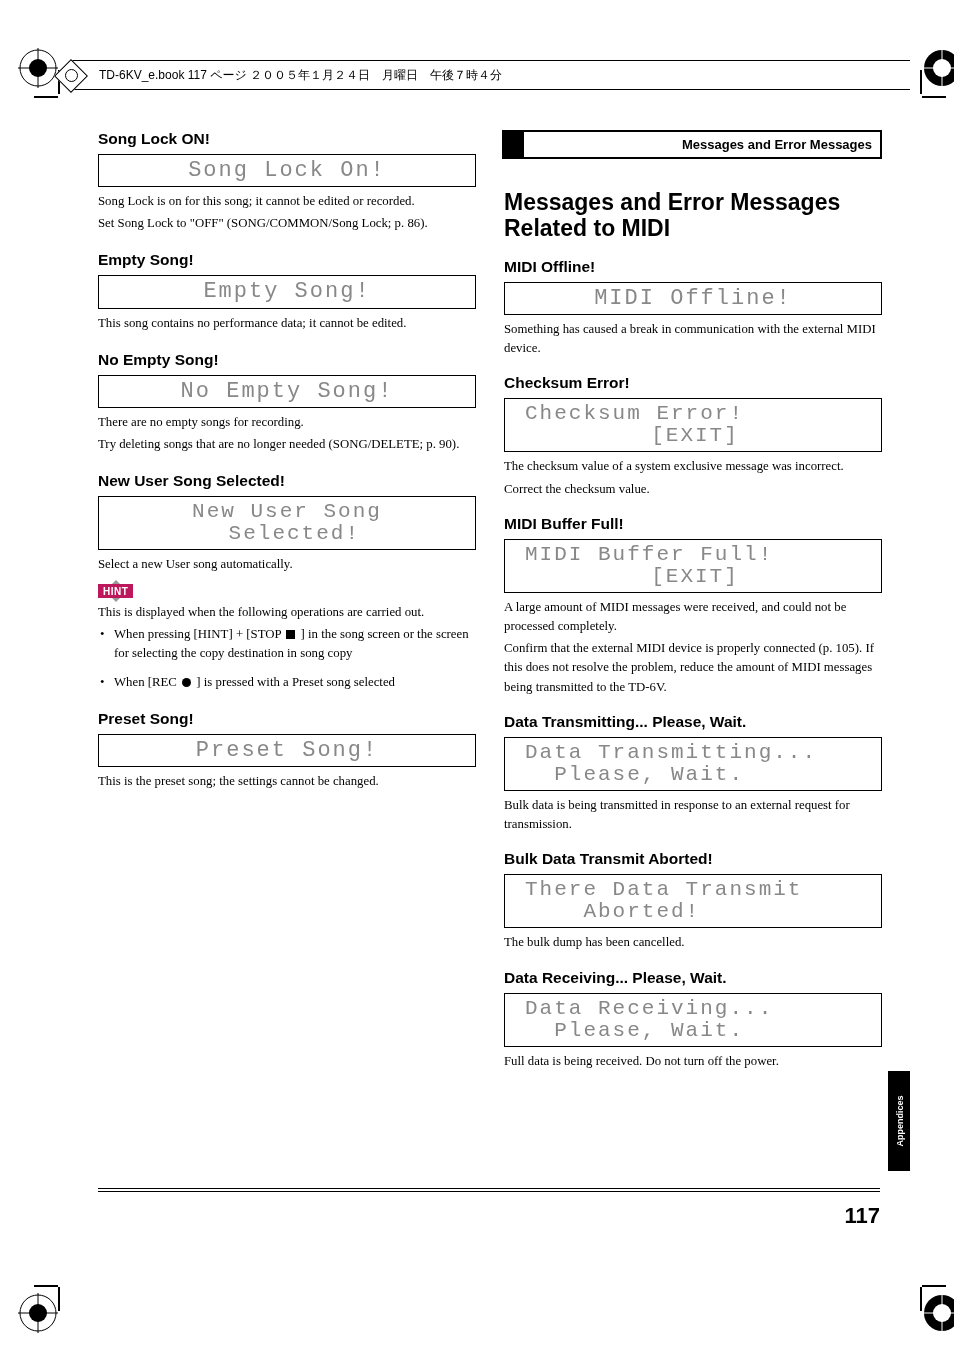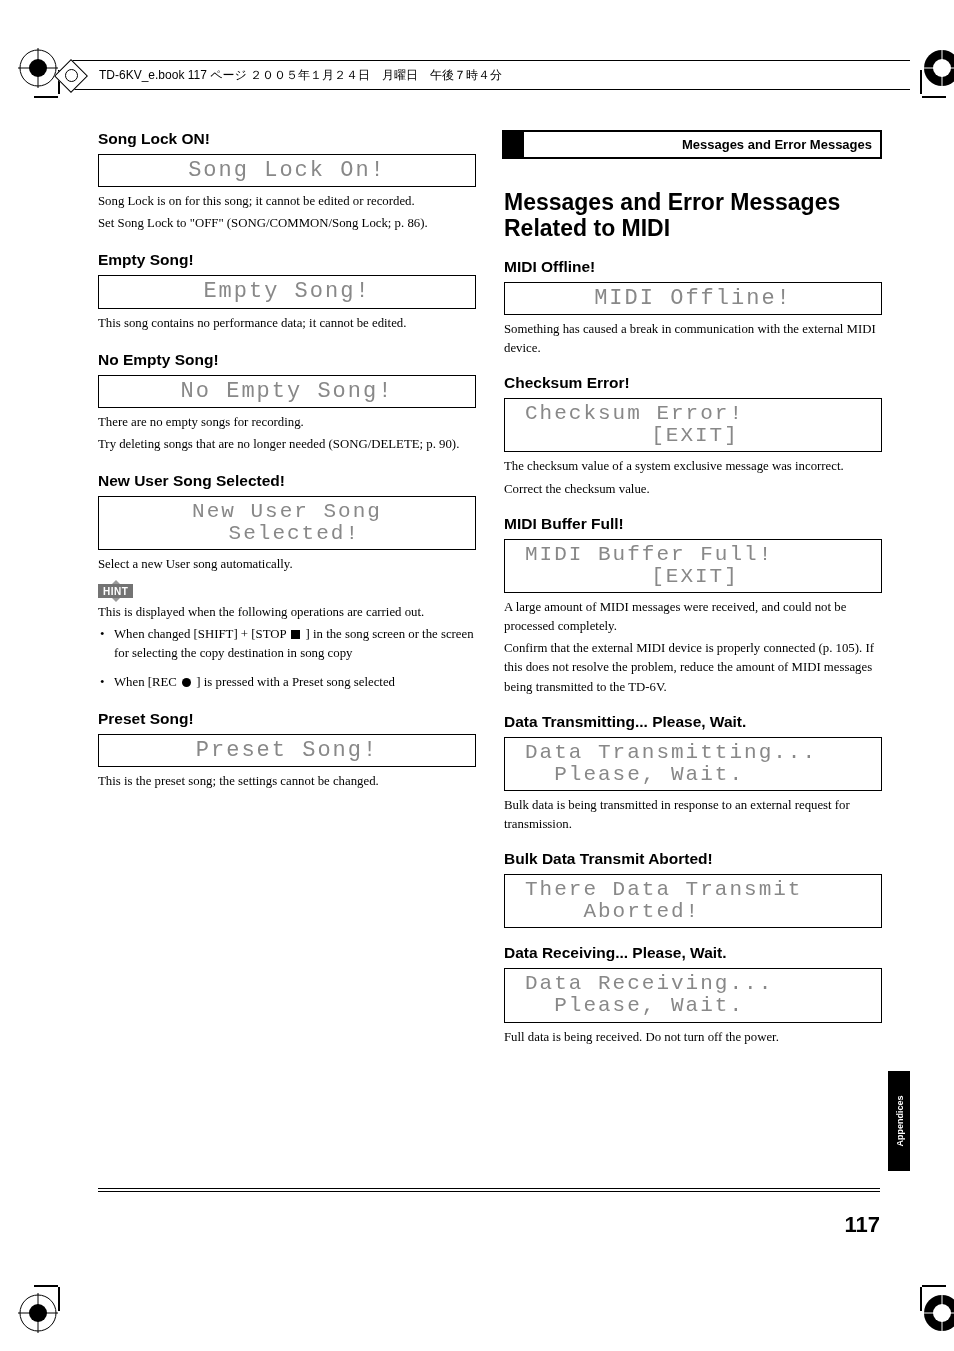--- a/index.html
+++ b/index.html
@@ -43,37 +43,37 @@
   .sub-heading { font-family: Arial, Helvetica, sans-serif; font-weight: 900; font-size: 15.5px; margin-top: 18px; margin-bottom: 6px; }
   .col-left .sub-heading:first-child, .col-right .section-title:first-child { margin-top: 0; }
   
   .lcd { border: 1px solid #000; padding: 4px 8px; font-family: 'Courier New', monospace; font-size: 22px; line-height: 1.05; letter-spacing: 2px; text-align: center; color: #888; margin-bottom: 5px; white-space: pre; }
   .lcd.two-line { font-size: 21px; text-align: center; }
   .lcd.rt { text-align: left; padding-left: 20px; }
   .lcd .exit { display: block; text-align: center; padding-right: 8px; }
   
   .body-text { font-size: 12.8px; line-height: 1.5; margin-bottom: 3px; }
   
-  .hint-badge { display: inline-block; background: #737373; color: #fff; font-family: Arial, sans-serif; font-size: 10px; font-weight: bold; padding: 2px 5px 1px; margin: 6px 0 5px; position: relative; letter-spacing: 0.5px; }
+  .hint-badge { display: inline-block; background: #be185d; color: #fff; font-family: Arial, sans-serif; font-size: 10px; font-weight: bold; padding: 2px 5px 1px; margin: 6px 0 5px; position: relative; letter-spacing: 0.5px; }
   .hint-badge::before { content: ""; position: absolute; top: -4px; left: 50%; transform: translateX(-50%); border-left: 4px solid transparent; border-right: 4px solid transparent; border-bottom: 4px solid #999; }
   .hint-badge::after { content: ""; position: absolute; bottom: -4px; left: 50%; transform: translateX(-50%); border-left: 4px solid transparent; border-right: 4px solid transparent; border-top: 4px solid #999; }
   
   ul { list-style: none; padding-left: 16px; }
   ul li { position: relative; font-size: 12.8px; line-height: 1.5; margin-bottom: 10px; }
   ul li::before { content: "•"; position: absolute; left: -14px; top: 0; }
   
   .stop-icon { display: inline-block; width: 9px; height: 9px; background: #000; vertical-align: -1px; margin: 0 2px; }
   .rec-icon { display: inline-block; width: 9px; height: 9px; background: #000; border-radius: 50%; vertical-align: -1px; margin: 0 2px; }
   
   
   .side-tab { position: absolute; right: 44px; bottom: 180px; width: 22px; height: 100px; background: #000; color: #fff; font-family: Arial, sans-serif; font-size: 9px; font-weight: bold; display: flex; align-items: center; justify-content: center; }
   .side-tab span { transform: rotate(-90deg); white-space: nowrap; }
   
   
-  .page-num { position: absolute; bottom: 113px; right: 74px; font-family: Arial, sans-serif; font-size: 22px; font-weight: 900; }
+  .page-num { position: absolute; bottom: 122px; right: 74px; font-family: Arial, sans-serif; font-size: 22px; font-weight: 900; }
   .footer-line { position: absolute; bottom: 162px; left: 98px; right: 74px; border-top: 1.5px solid #000; }
   .footer-line2 { position: absolute; bottom: 159px; left: 98px; right: 74px; border-top: 1px solid #000; }
   
   .col-right .sub-heading { margin-top: 16px; }
 </style>
 </head>
 <body>
 
 <div class="page">
 
@@ -130,21 +130,21 @@
       <div class="body-text">There are no empty songs for recording.</div>
       <div class="body-text">Try deleting songs that are no longer needed (SONG/DELETE; p. 90).</div>
       
       <div class="sub-heading">New User Song Selected!</div>
       <div class="lcd two-line">New User Song
  Selected!</div>
       <div class="body-text">Select a new User song automatically.</div>
       <div class="hint-badge">HINT</div>
       <div class="body-text">This is displayed when the following operations are carried out.</div>
       <ul>
-        <li><span>When changed [SHIFT] + [STOP </span><span class="stop-icon"></span><span> ] in the song screen or the screen for selecting the copy destination in song copy</span></li>
+        <li><span>When pressing [HINT] + [STOP </span><span class="stop-icon"></span><span> ] in the song screen or the screen for selecting the copy destination in song copy</span></li>
         <li><span>When [REC </span><span class="rec-icon"></span><span> ] is pressed with a Preset song selected</span></li>
       </ul>
       
       <div class="sub-heading">Preset Song!</div>
       <div class="lcd">Preset Song!</div>
       <div class="body-text">This is the preset song; the settings cannot be changed.</div>
     </div>
 
     <div class="col col-right">
       <div class="header-bar">
@@ -168,20 +168,21 @@
       <div class="body-text">Confirm that the external MIDI device is properly connected (p. 105). If this does not resolve the problem, reduce the amount of MIDI messages being transmitted to the TD-6V.</div>
 
       <div class="sub-heading">Data Transmitting... Please, Wait.</div>
       <div class="lcd two-line rt">Data Transmitting...
   Please, Wait.</div>
       <div class="body-text">Bulk data is being transmitted in response to an external request for transmission.</div>
 
       <div class="sub-heading">Bulk Data Transmit Aborted!</div>
       <div class="lcd two-line rt">There Data Transmit
     Aborted!</div>
+      <div class="body-text">The bulk dump has been cancelled.</div>
 
       <div class="sub-heading">Data Receiving... Please, Wait.</div>
       <div class="lcd two-line rt">Data Receiving...
   Please, Wait.</div>
       <div class="body-text">Full data is being received. Do not turn off the power.</div>
     </div>
   </div>
 
   <div class="side-tab">
       <span>Appendices</span>

